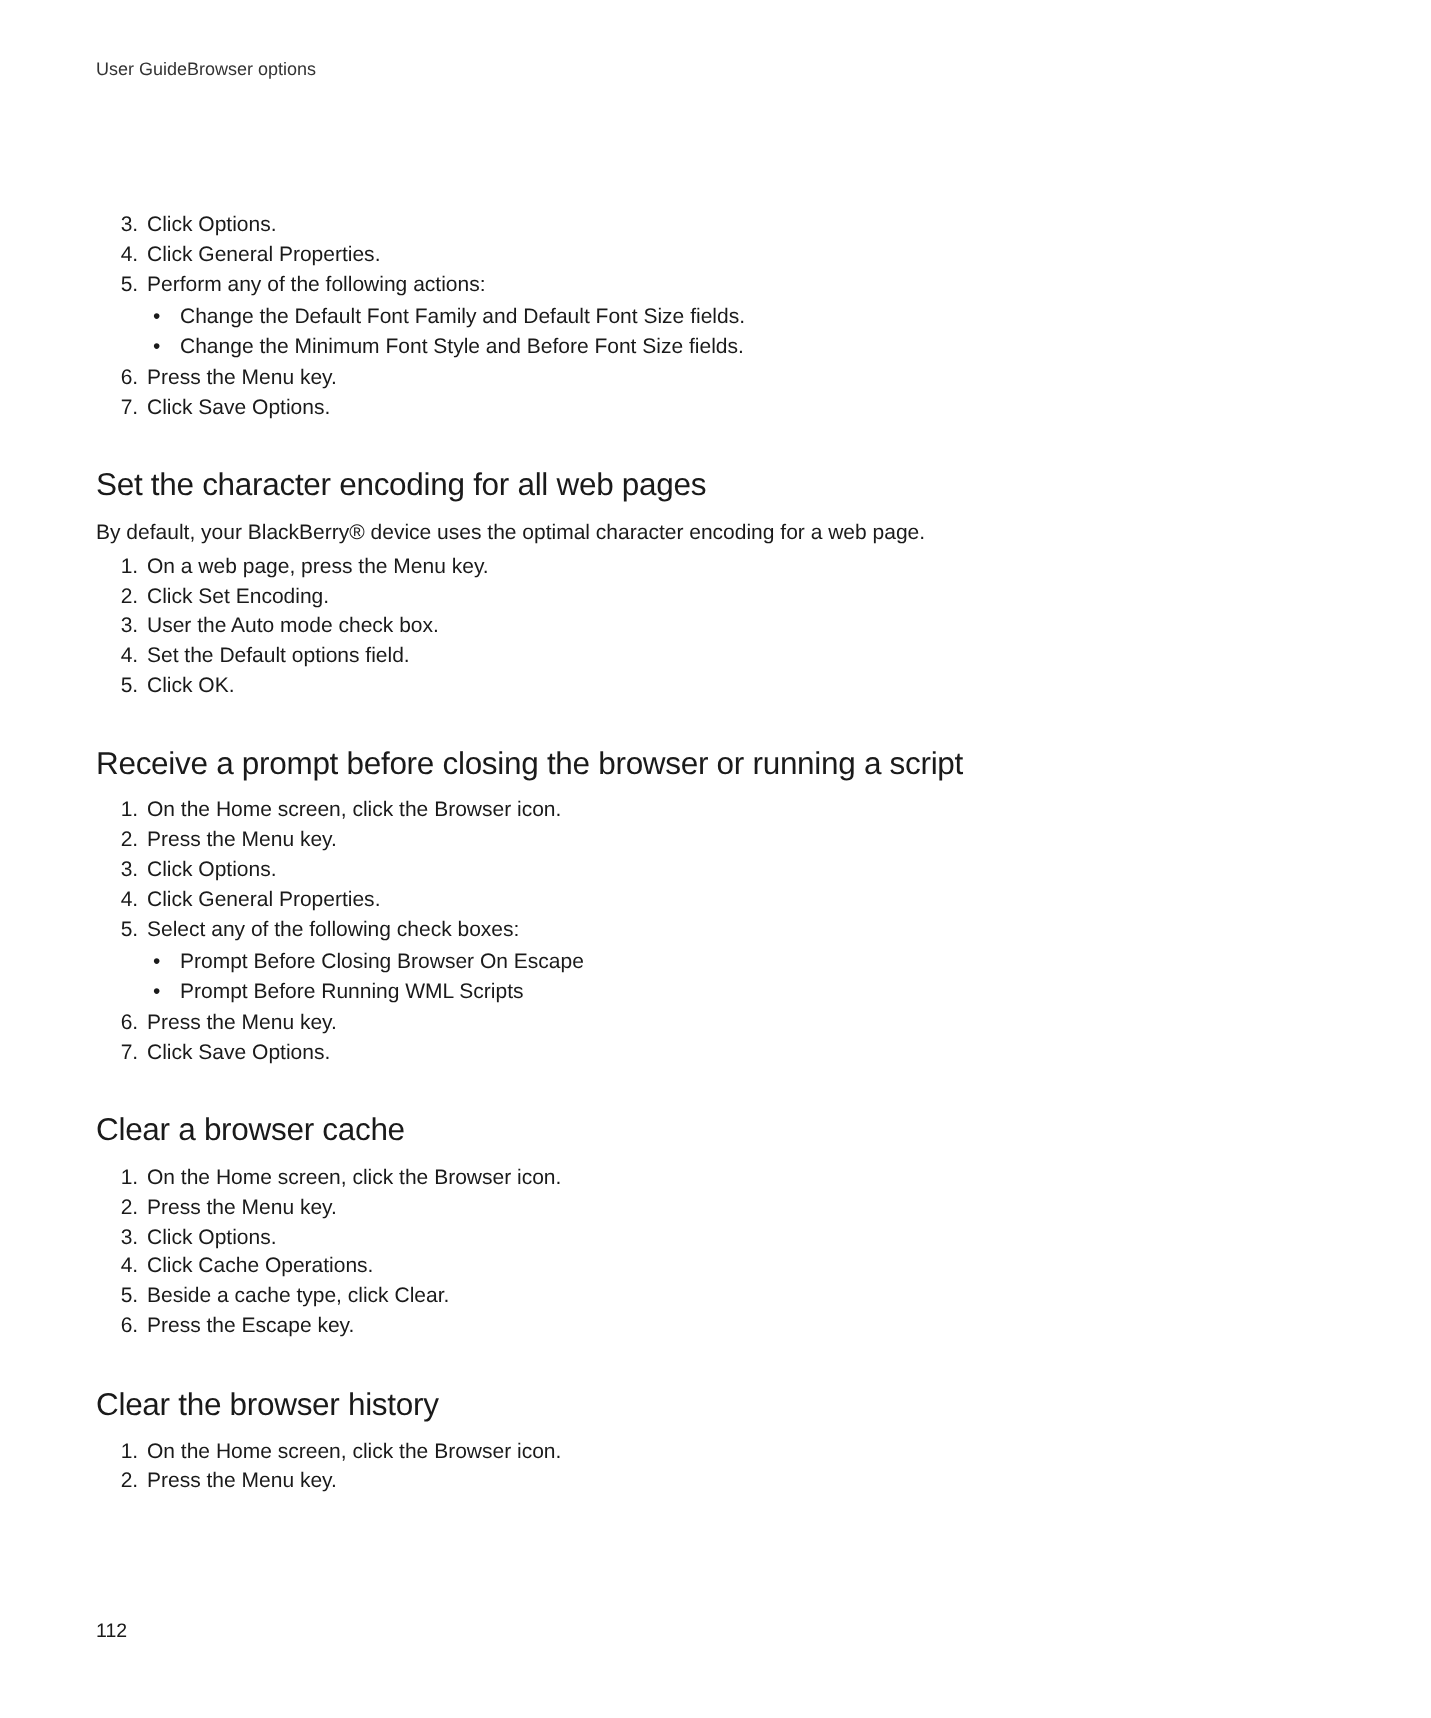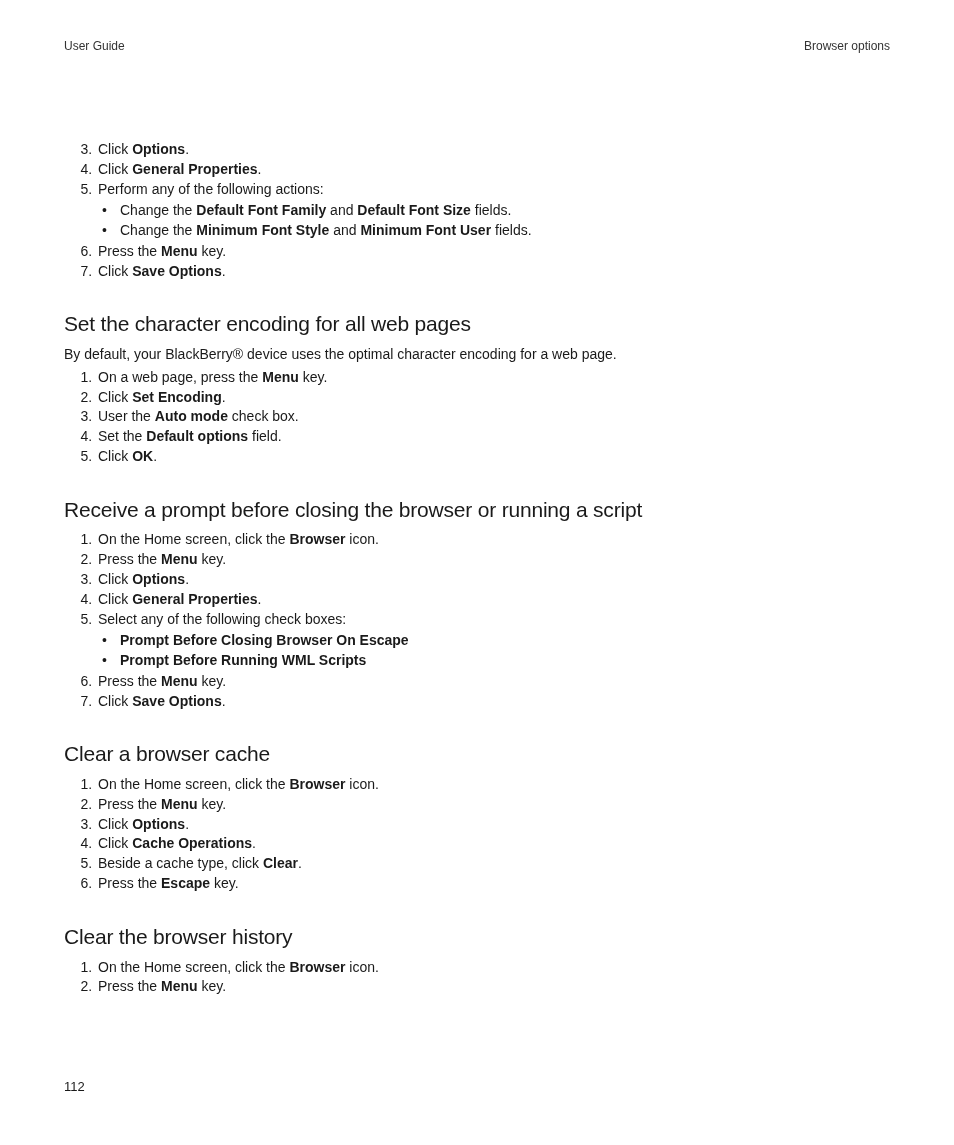--- a/index.html
+++ b/index.html
@@ -7,21 +7,20 @@
     font-size: 14px;
     color: #1a1a1a;
     margin: 0;
     padding: 38px 64px 42px 64px;
     width: 954px;
     box-sizing: border-box;
     line-height: 1.35;
   }
   .hdr {
     display: flex;
-    justify-content: space-between;
     font-size: 12px;
     color: #333;
     margin-bottom: 86px;
   }
   h2 {
     font-size: 21px;
     font-weight: 400;
     margin: 30px 0 6px 0;
     letter-spacing: -0.2px;
   }
@@ -47,41 +46,41 @@
   ul > li {
     margin: 1px 0;
   }
   ul > li::before {
     content: "•";
     display: inline-block;
     width: 18px;
     margin-left: -18px;
     text-align: left;
   }
-  strong { font-weight: 700; }
+  strong { font-weight: 400; }
   .pagenum {
     margin-top: 82px;
     font-size: 13px;
   }
 </style>
 </head>
 <body>
 
 <div class="hdr">
   <span>User Guide</span>
   <span>Browser options</span>
 </div>
 
 <ol start="3">
   <li><span>Click </span><strong>Options</strong><span>.</span></li>
   <li><span>Click </span><strong>General Properties</strong><span>.</span></li>
   <li><span>Perform any of the following actions:</span>
     <ul>
       <li><span>Change the </span><strong>Default Font Family</strong><span> and </span><strong>Default Font Size</strong><span> fields.</span></li>
-      <li><span>Change the </span><strong>Minimum Font Style</strong><span> and </span><strong>Minimum Font User</strong><span> fields.</span></li>
+      <li><span>Change the </span><strong>Minimum Font Style</strong><span> and </span><strong>Before Font Size</strong><span> fields.</span></li>
     </ul>
   </li>
   <li><span>Press the </span><strong>Menu</strong><span> key.</span></li>
   <li><span>Click </span><strong>Save Options</strong><span>.</span></li>
 </ol>
 
 <h2>Set the character encoding for all web pages</h2>
 <p class="intro">By default, your BlackBerry® device uses the optimal character encoding for a web page.</p>
 <ol>
   <li><span>On a web page, press the </span><strong>Menu</strong><span> key.</span></li>

